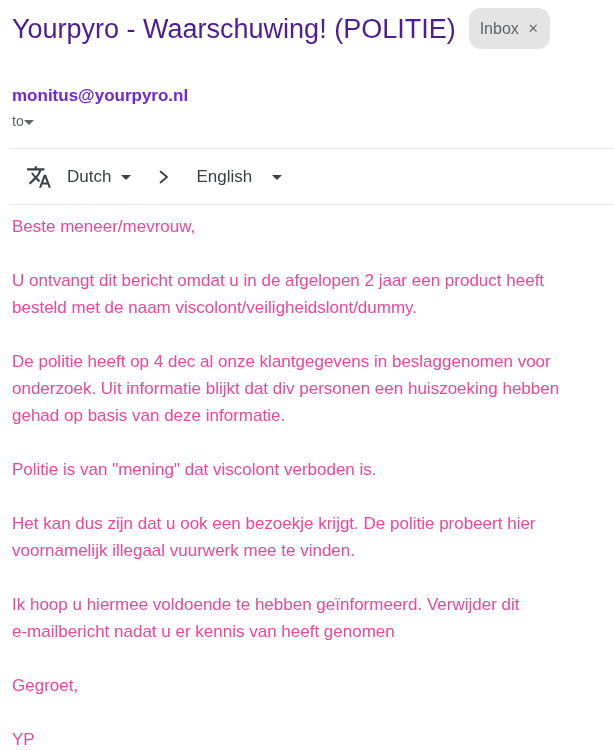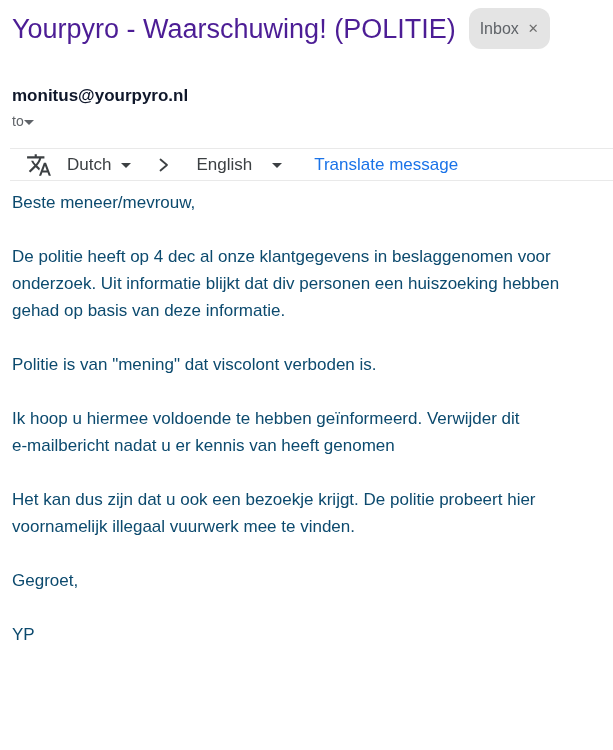--- a/index.html
+++ b/index.html
@@ -48,21 +48,21 @@
     cursor: pointer;
     line-height: 1;
   }
 
   
   .sender-block { margin: 36px 12px 0 12px; }
   .sender {
     font-size: 17px;
     font-weight: 700;
     line-height: 22px;
-    color: #0f172a;
+    color: #6d28d9;
   }
   .to-row {
     margin-top: 5px;
     display: flex;
     align-items: center;
     font-size: 14px;
     line-height: 19px;
     color: #5f6368;
     cursor: pointer;
     width: fit-content;
@@ -73,21 +73,21 @@
     border-right: 5px solid transparent;
     border-top: 5.5px solid #5f6368;
     margin-top: 2px;
   }
   .caret-down.dark { border-top-color: #3c4043; }
 
   
   .translate-bar {
     margin-left: 10px;
     margin-top: 17px;
-    height: 33px;
+    height: 57px;
     border-top: 1px solid #e9e9e9;
     border-bottom: 1px solid #e9e9e9;
     display: flex;
     align-items: center;
     padding-left: 16px;
   }
   .translate-icon-wrap {
     display: flex;
     align-items: center;
     margin-right: 15px;
@@ -113,21 +113,21 @@
     text-decoration: none;
     cursor: pointer;
   }
 
   
   .email-body { padding: 8px 12px 0 12px; }
   .email-body p {
     white-space: pre-line;
     font-size: 17px;
     line-height: 27px;
-    color: #0c4a6e;
+    color: #ec4899;
     margin: 27px 0 0 0;
   }
   .email-body p:first-child { margin-top: 0; }
 </style>
 </head>
 <body>
 
 <div class="page">
 
   <div class="subject-row">
@@ -162,30 +162,31 @@
       <svg width="15" height="16" viewBox="0 0 15 16" fill="none" aria-hidden="true">
         <path d="M4.5 2.5 L11 8 L4.5 13.5" stroke="#3c4043" stroke-width="1.8" fill="none" stroke-linecap="round" stroke-linejoin="round"></path>
       </svg>
     </span>
 
     <button class="lang-btn tgt">
       <span>English</span>
       <span class="caret-down dark"></span>
     </button>
 
-    <a class="translate-link">Translate message</a>
   </div>
 
   <div class="email-body">
     <p>Beste meneer/mevrouw,</p>
+    <p>U ontvangt dit bericht omdat u in de afgelopen 2 jaar een product heeft
+besteld met de naam viscolont/veiligheidslont/dummy.</p>
     <p>De politie heeft op 4 dec al onze klantgegevens in beslaggenomen voor
 onderzoek. Uit informatie blijkt dat div personen een huiszoeking hebben
 gehad op basis van deze informatie.</p>
     <p>Politie is van "mening" dat viscolont verboden is.</p>
+    <p>Het kan dus zijn dat u ook een bezoekje krijgt. De politie probeert hier
+voornamelijk illegaal vuurwerk mee te vinden.</p>
     <p>Ik hoop u hiermee voldoende te hebben geïnformeerd. Verwijder dit
 e-mailbericht nadat u er kennis van heeft genomen</p>
-    <p>Het kan dus zijn dat u ook een bezoekje krijgt. De politie probeert hier
-voornamelijk illegaal vuurwerk mee te vinden.</p>
     <p>Gegroet,</p>
     <p>YP</p>
   </div>
 
 </div>
 
 </body></html>

